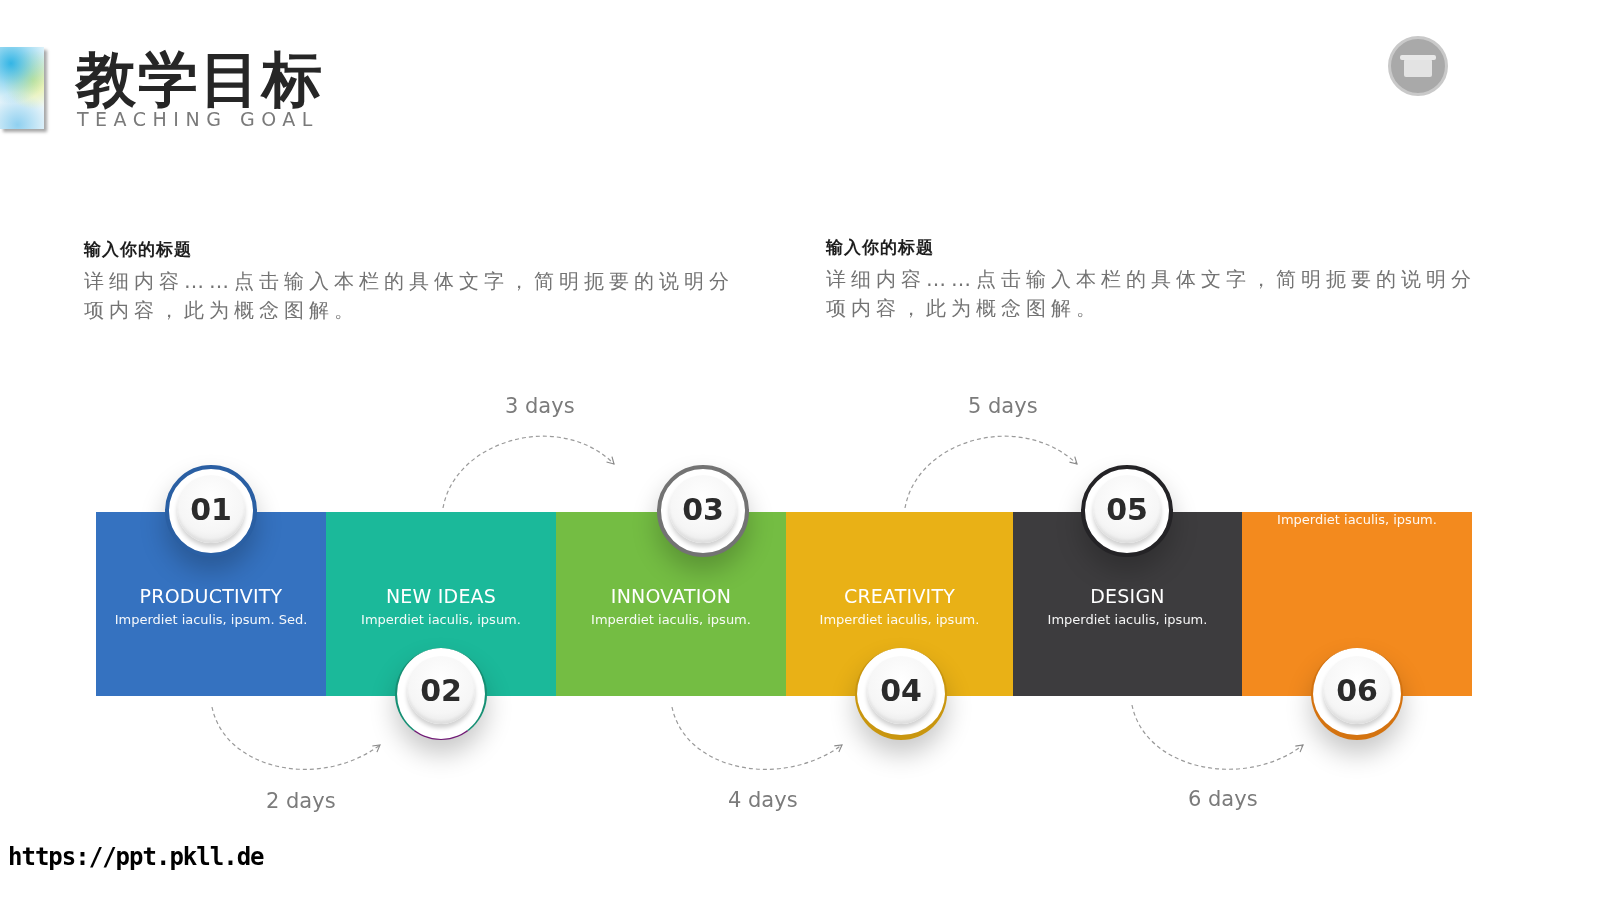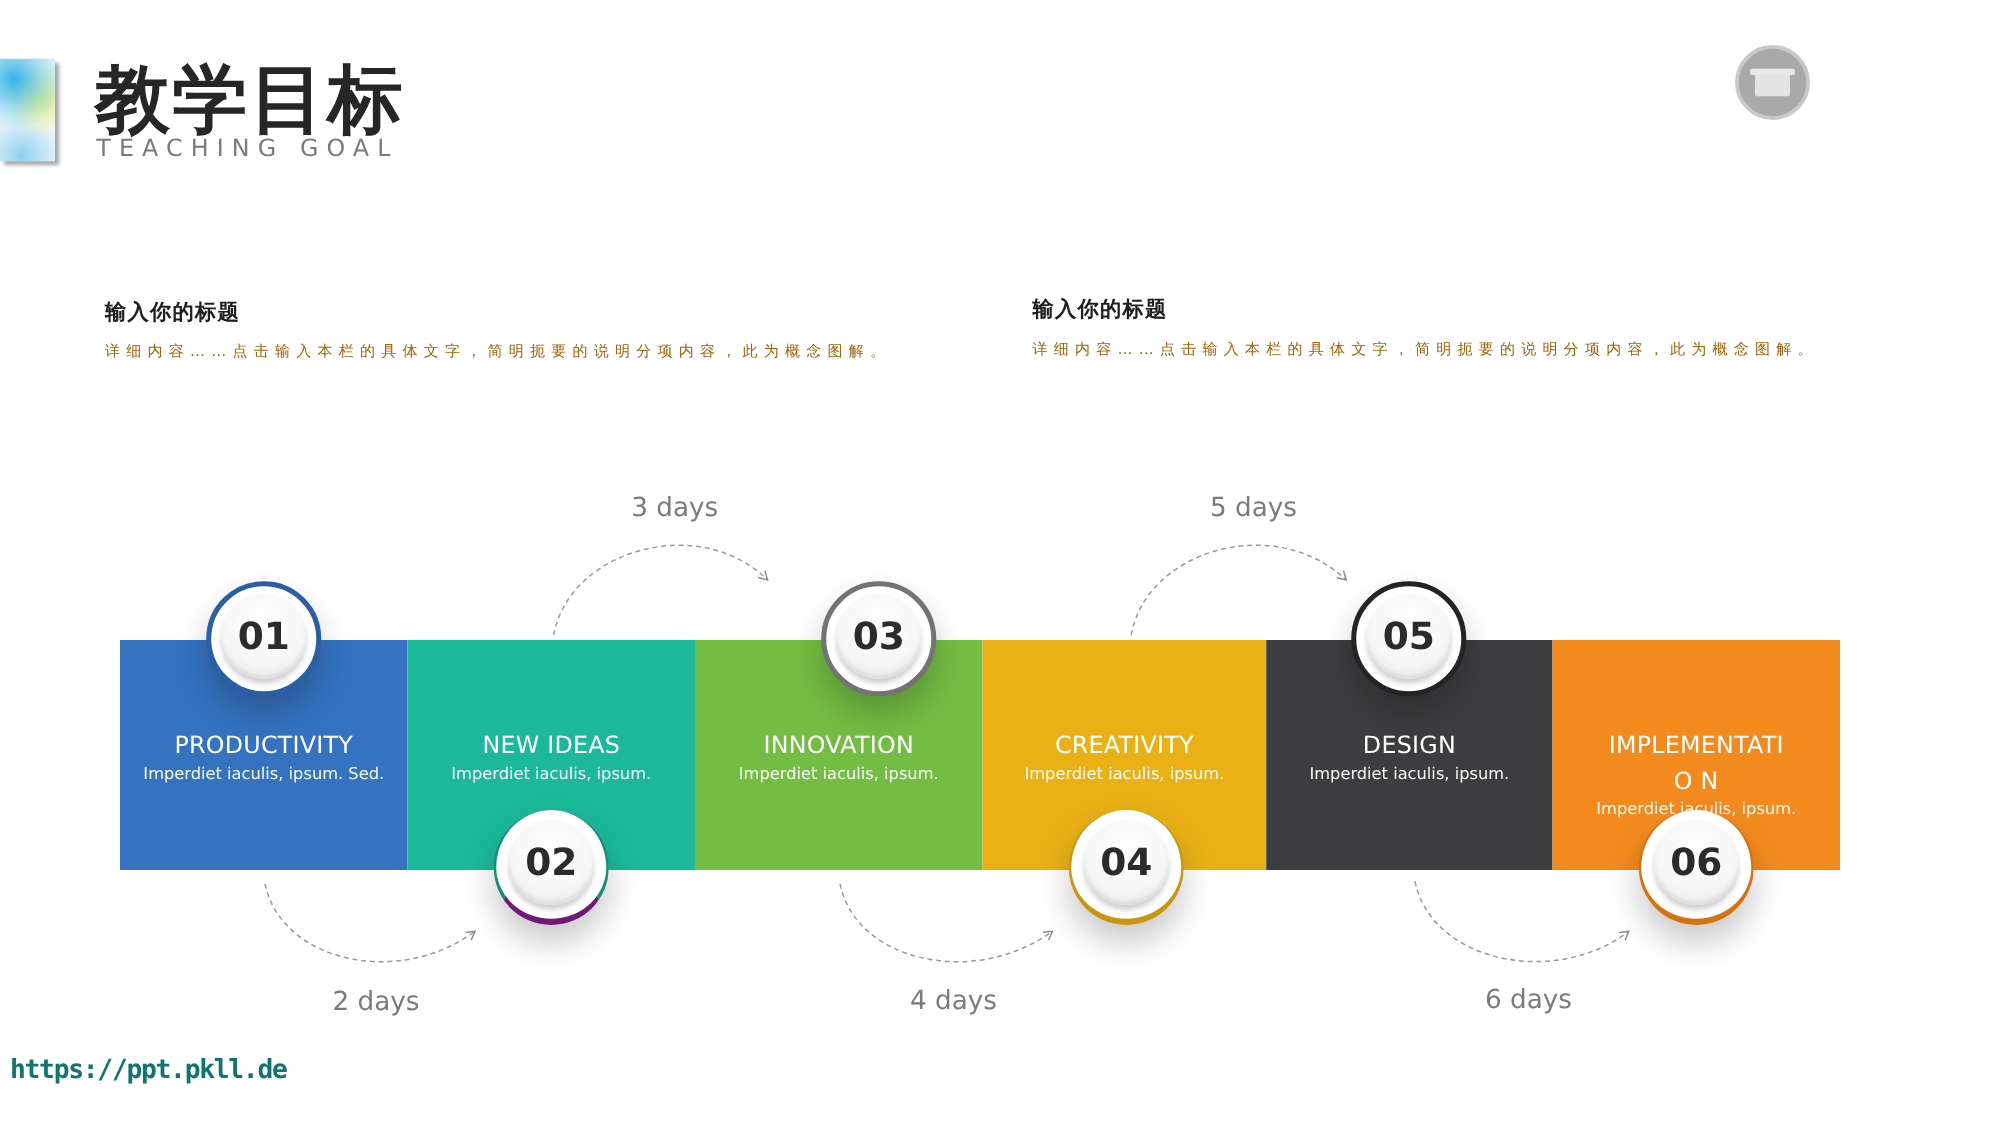--- a/index.html
+++ b/index.html
@@ -39,21 +39,21 @@
     content: ""; position: absolute; left: 9px; top: 16px; width: 36px; height: 5px;
     background: #e8e8e8; border-radius: 2px;
   }
   .logo-text {
     position: absolute; left: 2px; top: 64px; font-size: 28px; color: #9a9a9a;
     font-family: "DejaVu Serif", serif; letter-spacing: 3px; font-style: italic;
   }
 
   .section { position: absolute; width: 660px; }
   .section-title { font-size: 17px; color: #1e1e1e; letter-spacing: 1px; font-family: "DejaVu Sans", sans-serif; font-weight: bold; }
-  .section-body { margin-top: 6px; font-size: 12px; line-height: 29px; color: #a16207; letter-spacing: 5px; font-family: "DejaVu Sans", sans-serif; }
+  .section-body { margin-top: 6px; font-size: 20px; line-height: 29px; color: #737373; letter-spacing: 5px; font-family: "DejaVu Sans", sans-serif; }
 
   .cards { position: absolute; left: 96px; top: 512px; height: 184px; width: 1376px; }
   .card {
     position: absolute; top: 0; height: 184px;
     display: flex; flex-direction: column; align-items: center;
     color: #fff; text-align: center;
   }
   .card-title {
     margin-top: 72px; font-size: 19px; font-weight: normal; letter-spacing: 0.2px;
     font-family: "DejaVu Sans", sans-serif; line-height: 24px; padding: 0 12px;
@@ -70,21 +70,21 @@
     background: radial-gradient(circle at 50% 35%, #ffffff 0%, #f6f6f6 60%, #dedede 100%);
     box-shadow: 0 4px 4px rgba(0,0,0,0.18), inset 0 -3px 3px rgba(0,0,0,0.06);
     display: flex; align-items: center; justify-content: center;
   }
   .badge-num { font-size: 30px; font-weight: bold; color: #2b2b2b; font-family: "DejaVu Sans", sans-serif; }
 
   .arc-svg { position: absolute; left: 0; top: 0; width: 1600px; height: 900px; pointer-events: none; }
   .days { position: absolute; font-size: 21px; color: #7b7b7b; font-family: "DejaVu Sans", sans-serif; }
 
   .watermark {
-    position: absolute; left: 8px; top: 843px; font-size: 21px; color: #0f766e;
+    position: absolute; left: 8px; top: 843px; font-size: 24px; color: #000000;
     font-family: "DejaVu Sans Mono", monospace; font-weight: bold; letter-spacing: -1px;
   }
 </style>
 </head>
 <body>
 
 <div class="corner-deco"></div>
 <div class="main-title">教学目标</div>
 <div class="sub-title">TEACHING GOAL</div>
 
@@ -131,31 +131,30 @@
   </div>
   <div class="card" style="left:690px; width:227px; background:#e9b116;">
     <div class="card-title">CREATIVITY</div>
     <div class="card-desc">Imperdiet iaculis, ipsum.</div>
   </div>
   <div class="card" style="left:917px; width:229px; background:#3d3c3e;">
     <div class="card-title">DESIGN</div>
     <div class="card-desc">Imperdiet iaculis, ipsum.</div>
   </div>
   <div class="card" style="left:1146px; width:230px; background:#f38a1e;">
-    <div class="card-title" style="width:170px; word-break:break-all; margin-top:70px; line-height:29px;">IMPLEMENTATIO N</div>
     <div class="card-desc" style="margin-top:0;">Imperdiet iaculis, ipsum.</div>
   </div>
 </div>
 
 <div class="badge" style="left:165px; top:465px; border:4px solid #2a5fa3;">
   <div class="badge-inner" style="left:8px; top:6px;">
       <span class="badge-num">01</span>
     </div>
 </div>
-<div class="badge" style="left:395px; top:648px; border-bottom:5px solid #701a75; border-left:2px solid #158f73; border-right:2px solid #158f73;">
+<div class="badge" style="left:395px; top:648px; border-bottom:1px solid #701a75; border-left:2px solid #158f73; border-right:2px solid #158f73;">
   <div class="badge-inner" style="left:10px; top:8px;">
       <span class="badge-num">02</span>
     </div>
 </div>
 <div class="badge" style="left:657px; top:465px; border:4px solid #737373;">
   <div class="badge-inner" style="left:8px; top:6px;">
       <span class="badge-num">03</span>
     </div>
 </div>
 <div class="badge" style="left:855px; top:648px; border-bottom:5px solid #c9960f; border-left:2px solid #c9960f; border-right:2px solid #c9960f;">

